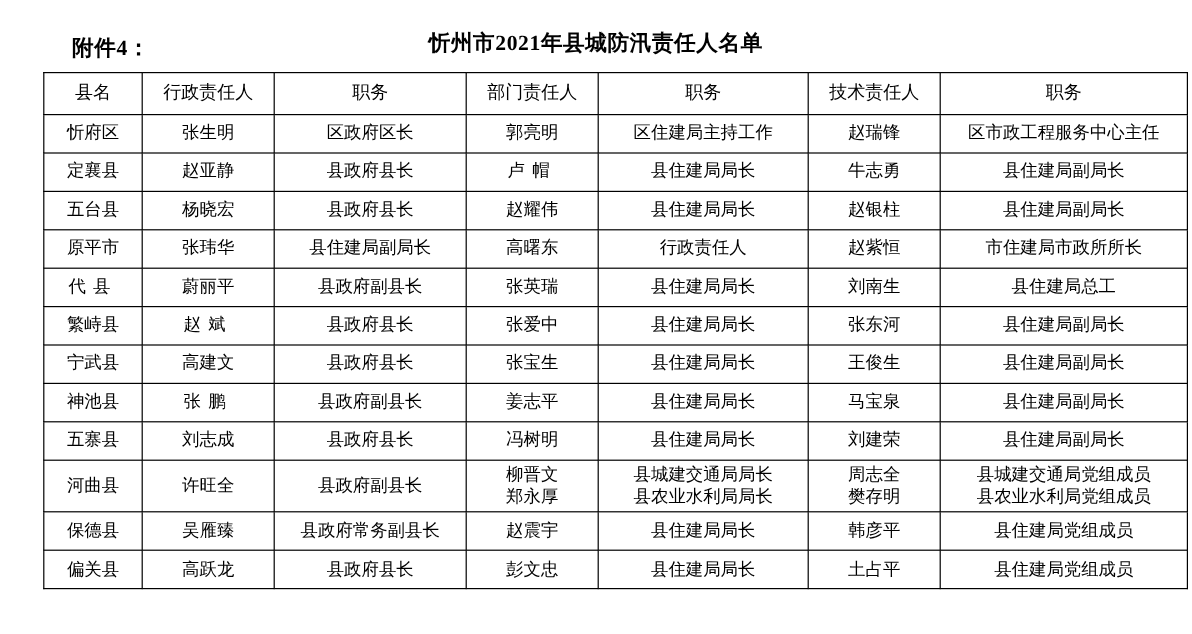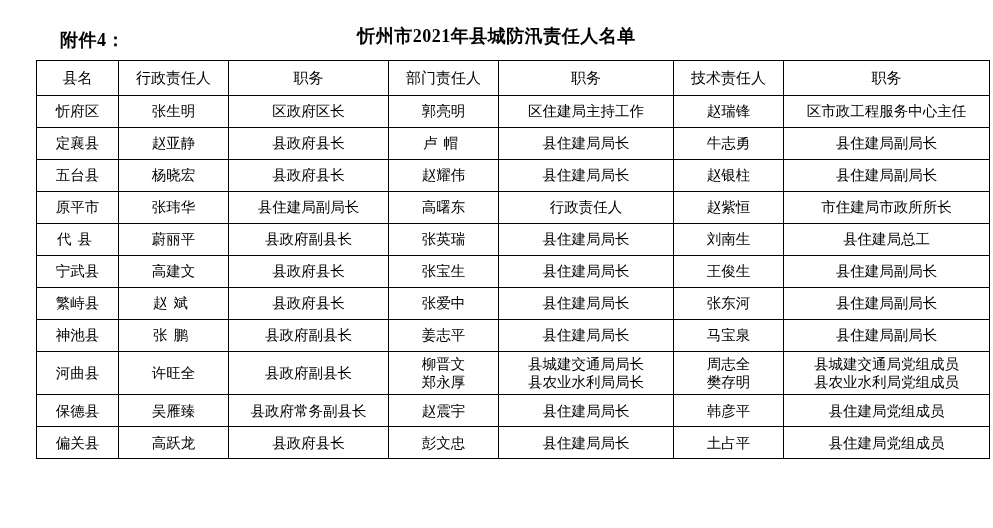--- a/index.html
+++ b/index.html
@@ -158,47 +158,56 @@
         <tr>
           <td class="spaced-name">代县</td>
           <td>蔚丽平</td>
           <td>县政府副县长</td>
           <td>张英瑞</td>
           <td>县住建局局长</td>
           <td>刘南生</td>
           <td>县住建局总工</td>
         </tr>
         <tr>
+          <td>繁峙县</td>
+          <td class="spaced-name">赵斌</td>
+          <td>县政府县长</td>
+          <td>张爱中</td>
+          <td>县住建局局长</td>
+          <td>张东河</td>
+          <td>县住建局副局长</td>
+        </tr>
+        <tr>
           <td>宁武县</td>
           <td>高建文</td>
           <td>县政府县长</td>
           <td>张宝生</td>
           <td>县住建局局长</td>
           <td>王俊生</td>
-          <td>县住建局副局长</td>
-        </tr>
-        <tr>
-          <td>繁峙县</td>
-          <td class="spaced-name">赵斌</td>
-          <td>县政府县长</td>
-          <td>张爱中</td>
-          <td>县住建局局长</td>
-          <td>张东河</td>
           <td>县住建局副局长</td>
         </tr>
         <tr>
           <td>神池县</td>
           <td class="spaced-name">张鹏</td>
           <td>县政府副县长</td>
           <td>姜志平</td>
           <td>县住建局局长</td>
           <td>马宝泉</td>
           <td>县住建局副局长</td>
         </tr>
         <tr>
+          <td>五寨县</td>
+          <td>刘志成</td>
+          <td>县政府县长</td>
+          <td>冯树明</td>
+          <td>县住建局局长</td>
+          <td>刘建荣</td>
+          <td>县住建局副局长</td>
+        </tr>
+        <tr>
           <td>河曲县</td>
           <td>许旺全</td>
           <td>县政府副县长</td>
           <td class="wrap2">
             <span class="cell-line">柳晋文</span>
             <span class="cell-line">郑永厚</span>
           </td>
           <td class="wrap2">
             <span class="cell-line">县城建交通局局长</span>
             <span class="cell-line">县农业水利局局长</span>

